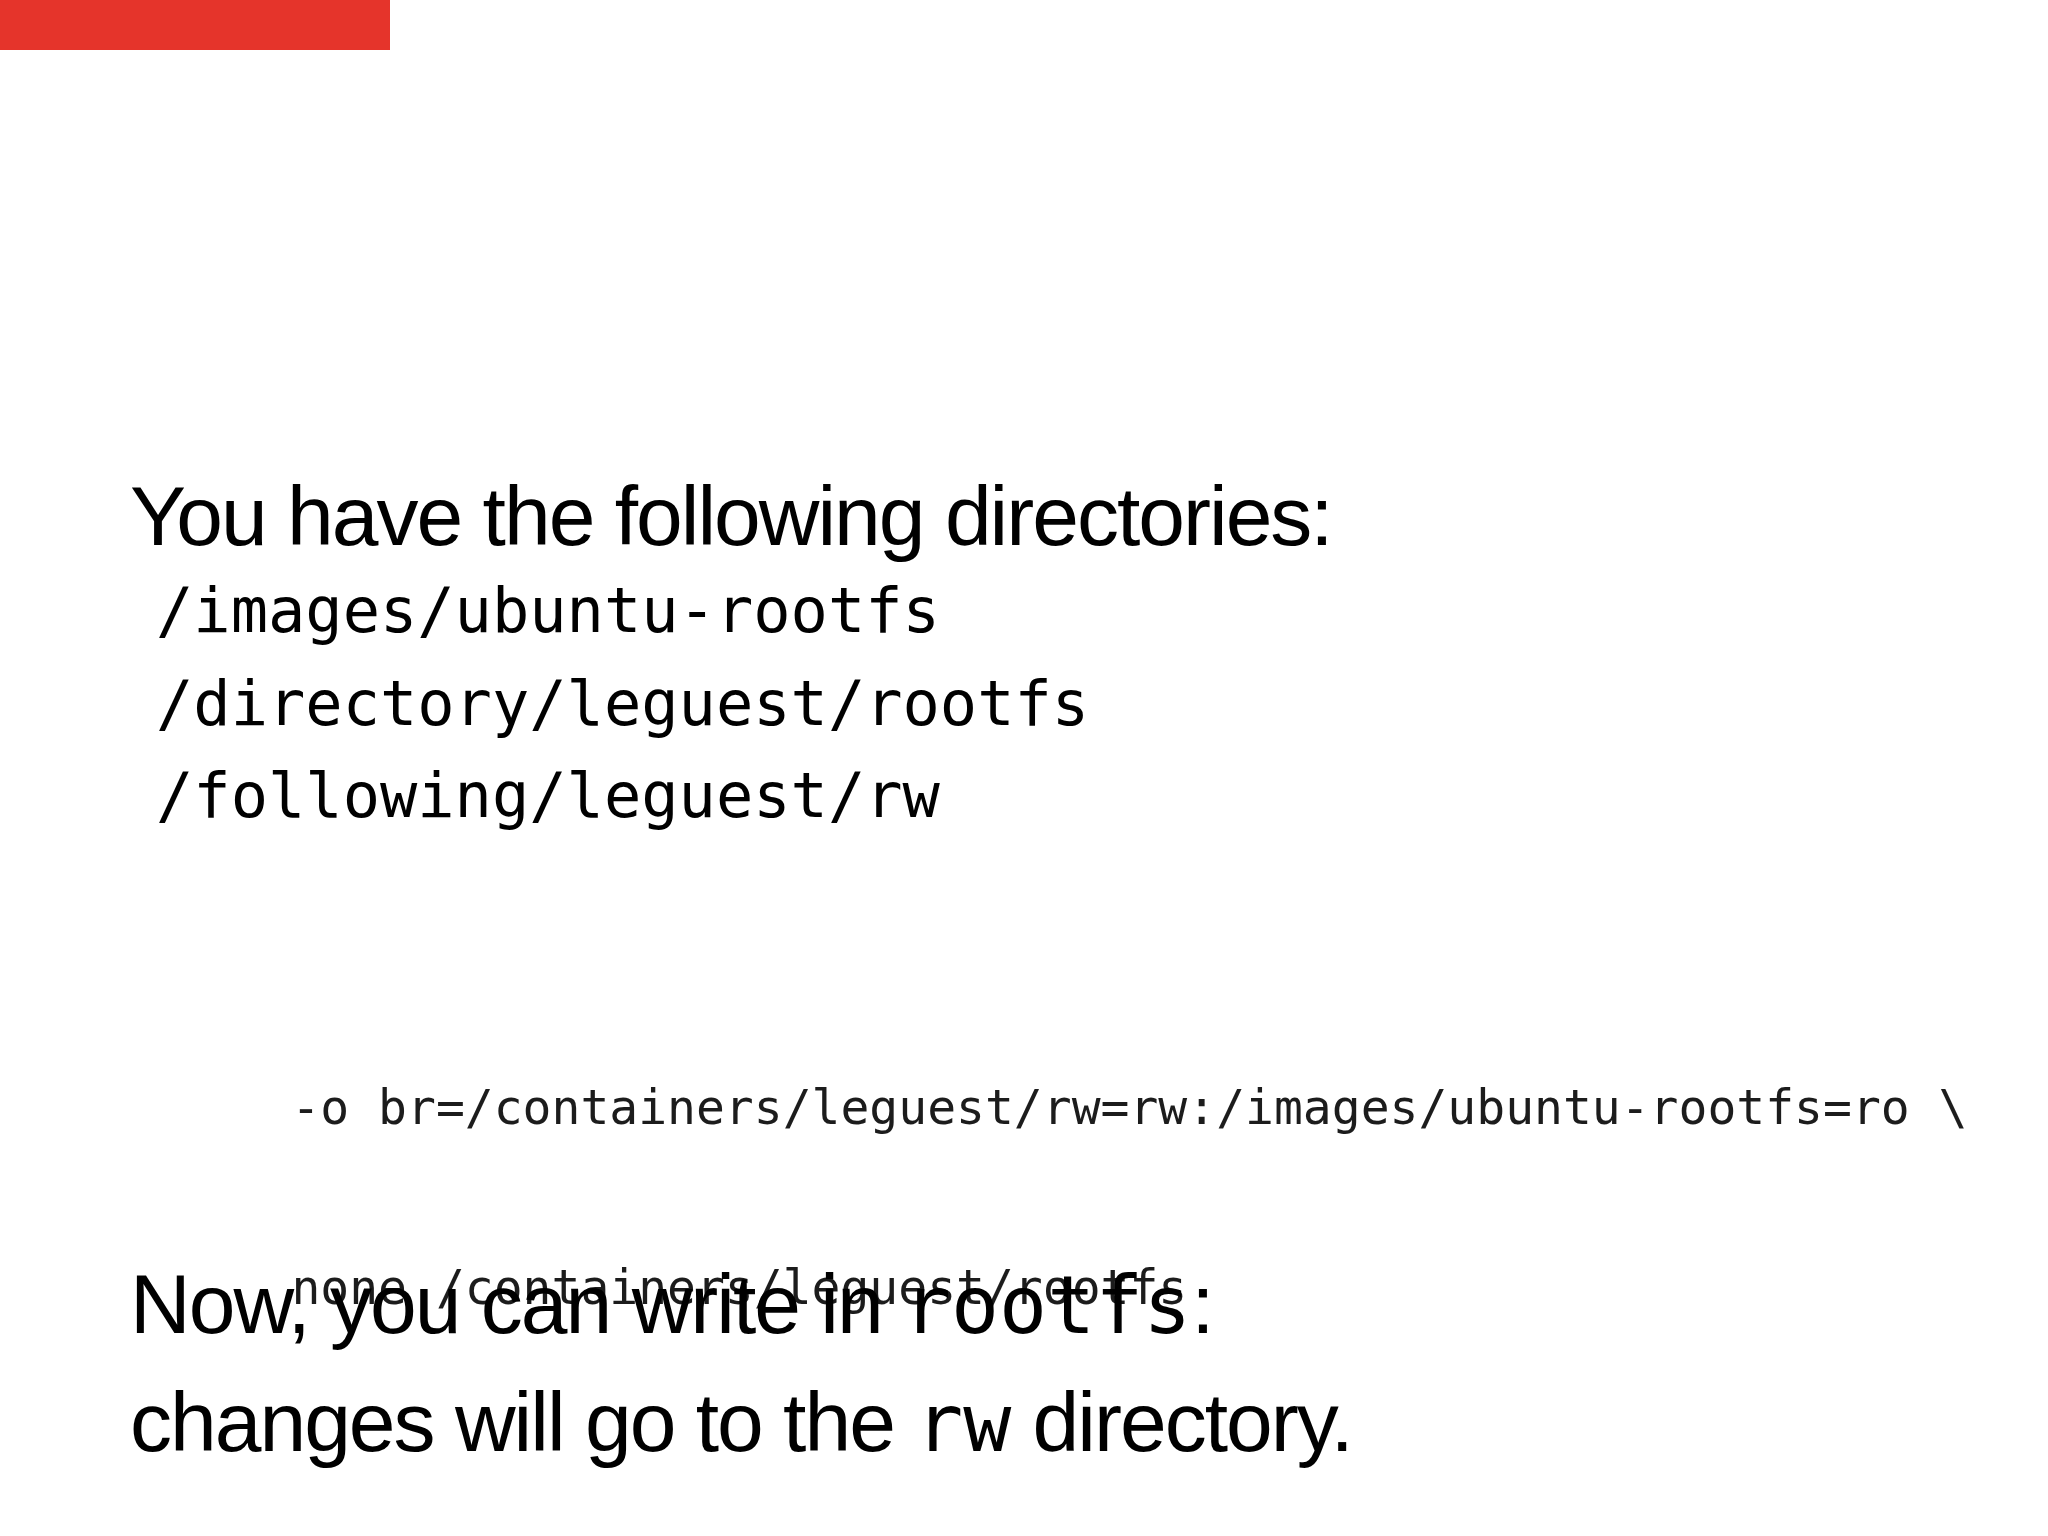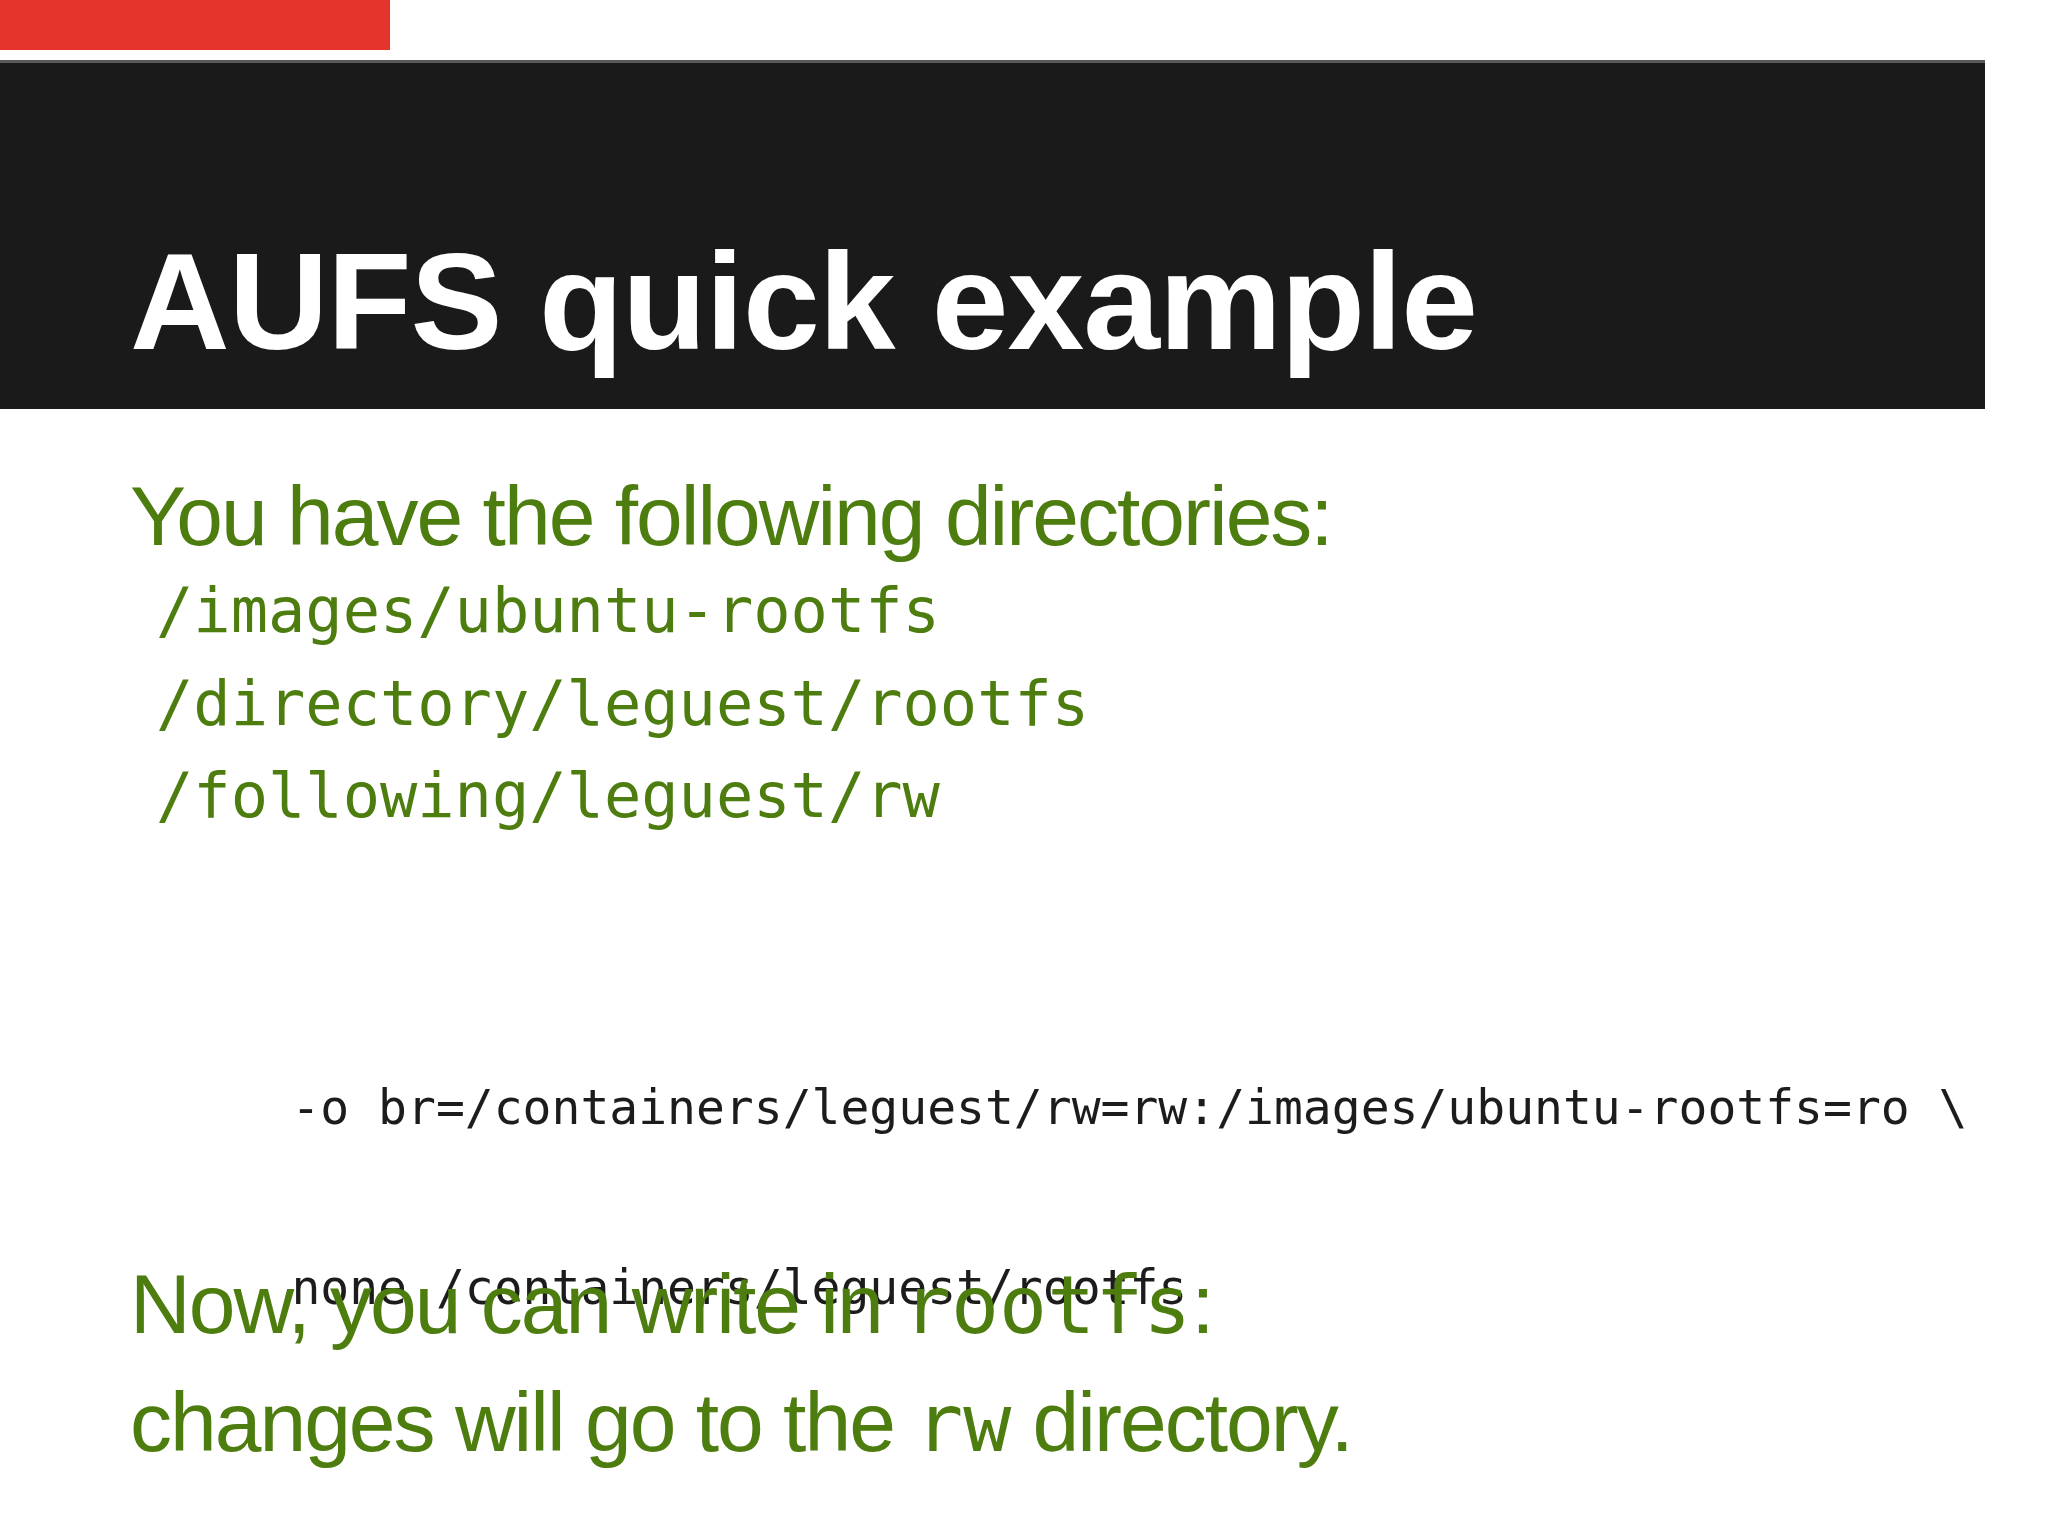--- a/index.html
+++ b/index.html
@@ -36,21 +36,21 @@
     line-height: 1;
     color: #ffffff;
     white-space: nowrap;
   }
   .line {
     position: absolute;
     left: 130px;
     margin: 0;
     line-height: 1;
     white-space: pre;
-    color: #4d7c0f;
+    color: #000000;
   }
   .sans-large {
     font-size: 84px;
     letter-spacing: -2px;
   }
   .mono {
     font-family: "DejaVu Sans Mono", monospace;
     letter-spacing: 0;
     margin-left: 26px;
   }
@@ -77,23 +77,20 @@
     letter-spacing: 0;
   }
 </style>
 </head>
 <body>
 
 <div class="slide">
 
   <div class="red-bar"></div>
 
-  <header class="banner">
-    <h1 class="slide-title">AUFS quick example</h1>
-  </header>
 
   <main>
 
     <p class="line sans-large intro">You have the following directories:</p>
 
     <p class="line mono dir dir-1">/images/ubuntu-rootfs</p>
     <p class="line mono dir dir-2">/directory/leguest/rootfs</p>
     <p class="line mono dir dir-3">/following/leguest/rw</p>
 
     <div class="cmd-block">

